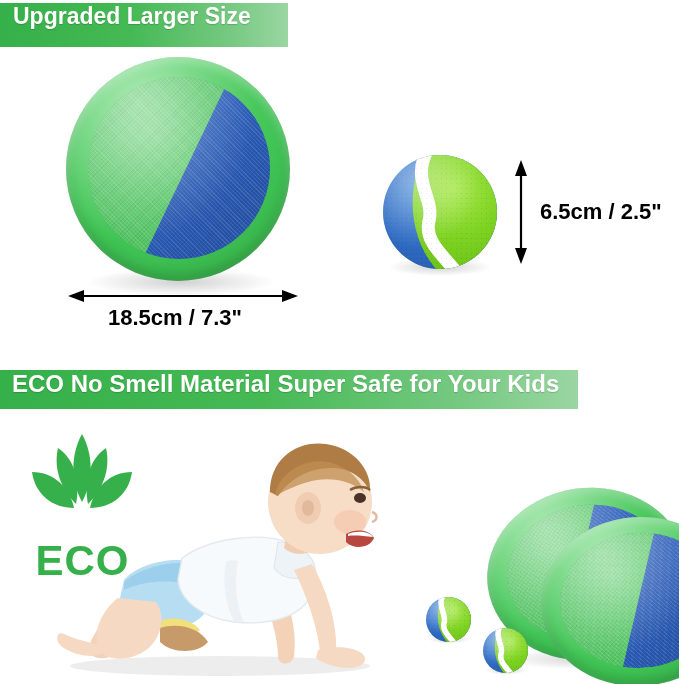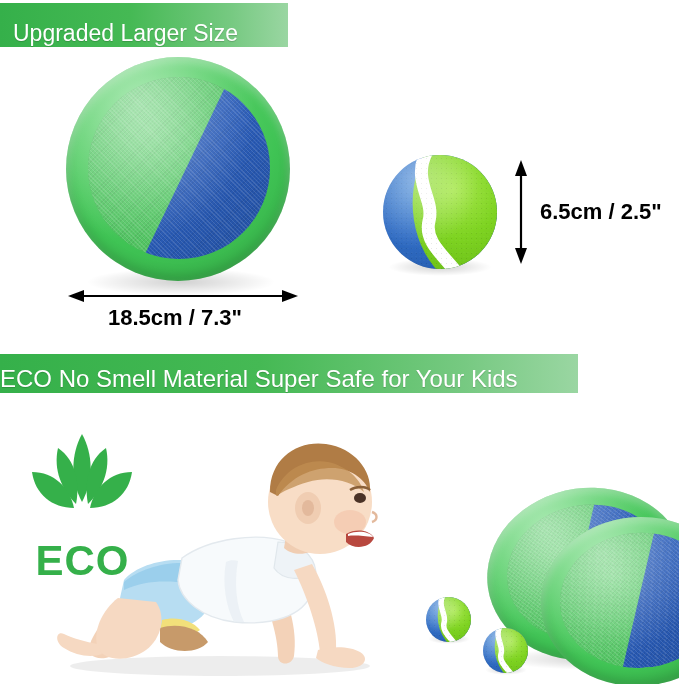--- a/index.html
+++ b/index.html
@@ -1,26 +1,26 @@
 <!DOCTYPE html>
 <html><head>
 <meta charset="utf-8">
 <style>
   html,body{margin:0;padding:0;background:#ffffff;}
   body{width:679px;height:684px;position:relative;overflow:hidden;
        font-family:"Liberation Sans",sans-serif;}
 
   
-  .banner{position:absolute;display:flex;align-items:flex-end;
+  .banner{position:absolute;display:flex;align-items:flex-start;
           background:linear-gradient(90deg,#35b04a 0%,#45b954 45%,#76c981 80%,#9ad6a2 100%);
-          color:#ffffff;font-weight:normal;white-space:nowrap;
+          color:#ffffff;font-weight:bold;white-space:nowrap;
           text-shadow:0 1px 1px rgba(0,0,0,.18);}
   #banner-upgraded{left:0;top:3px;width:288px;height:44px;font-size:23px;padding-left:13px;
         box-sizing:border-box;}
-  #banner-eco{left:0;top:354px;width:578px;height:39px;font-size:24px;
+  #banner-eco{left:0;top:370px;width:578px;height:39px;font-size:24px;padding-left:12px;
         box-sizing:border-box;}
 
   
   .paddle{position:absolute;border-radius:50%;}
   .paddle .rim{position:absolute;inset:0;border-radius:50%;
       background:radial-gradient(circle at 38% 28%, #7ee08a 0%, #57cf68 32%, #3fc354 60%, #35ad47 88%, #2e9b3f 100%);
       box-shadow:inset 0 -6px 12px rgba(0,0,0,.16), inset 0 5px 10px rgba(255,255,255,.35);}
   .paddle .face{position:absolute;border-radius:50%;overflow:hidden;
       box-shadow:inset 0 3px 9px rgba(0,0,0,.30);}
   .paddle .face .half-green{position:absolute;inset:0;

